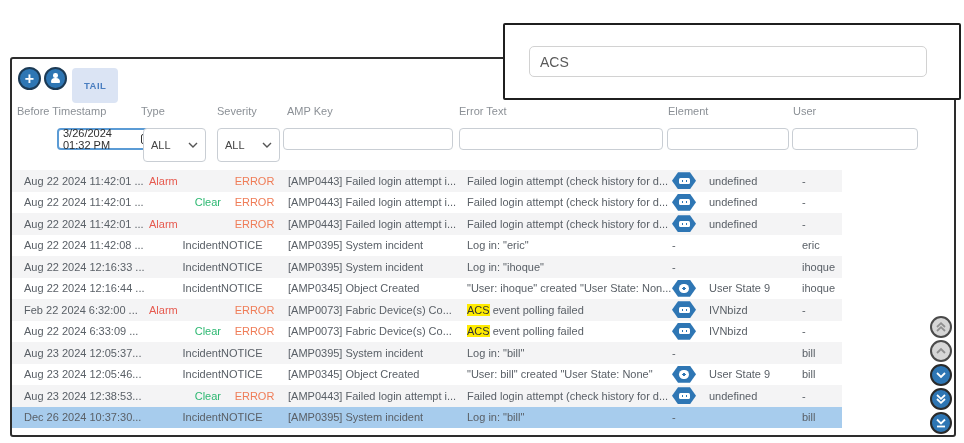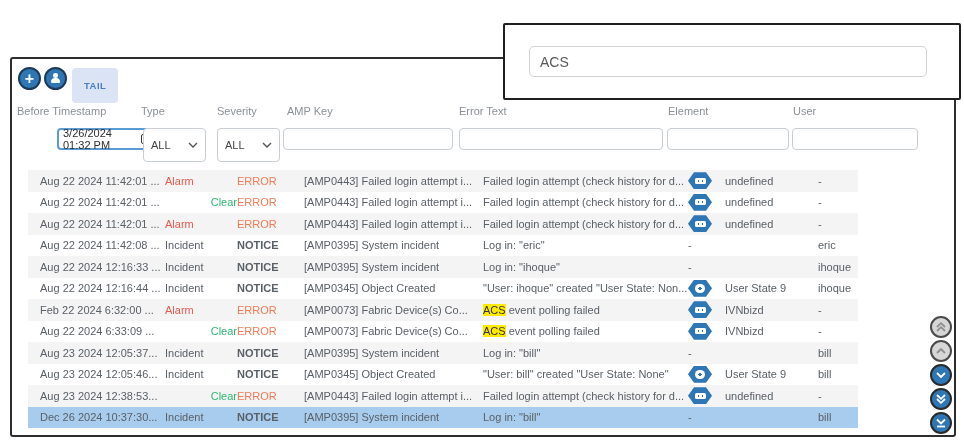--- a/index.html
+++ b/index.html
@@ -40,32 +40,32 @@
   .calendar-icon::before { content:""; position:absolute; left:1px; right:1px; top:1.5px;
     height:1.5px; background:#333; }
   .select { display:flex; align-items:center; justify-content:space-between;
     padding:16px 7px; color:#444; cursor:pointer; }
   .sel-type{left:131px; width:63px} .sel-sev{left:205px; width:63px}
   input.filter-box { cursor:text; }
   .in-amp{left:271px; width:170px} .in-err{left:447px; width:204px}
   .in-elem{left:655px; width:122px} .in-user{left:780px; width:126px}
 
   
-  .rows { position:absolute; left:0; top:111px; width:830px;padding-left:16px; }
+  .rows { position:absolute; left:0; top:111px; width:830px; }
   .event-row { display:grid; grid-template-columns:125px 72px 67px 179px 205px 130px 1fr;
     height:21.5px; align-items:center; padding-left:12px; box-sizing:border-box;
     font-size:11px; color:#5a6067; cursor:pointer; }
   .event-row:nth-child(odd) { background:var(--stripe,#f4f4f5); }
   .event-row.row-selected { background:var(--selected-row,#a7cced); }
   .cell { white-space:nowrap; overflow:hidden; }
   .type-Alarm { color:var(--alarm,#e65a4f); }
   .type-Clear { color:var(--clear,#2eb872);text-align:right; }
-  .type-Incident { color:#5a6067; }
-  .sev-ERROR { color:var(--error,#ef7c57); }
-  .sev-NOTICE { color:#5a6067;font-weight:bold; }
+  .type-Incident { color:#5a6067;text-align:right; }
+  .sev-ERROR { color:var(--error,#ef7c57);text-align:center; }
+  .sev-NOTICE { color:#5a6067; }
   .elem { display:flex; align-items:center; gap:13px; }
   .hex { width:24px; height:17px; background:var(--accent-blue,#2e76b4); flex:0 0 auto;
     clip-path:polygon(25% 0,75% 0,100% 50%,75% 100%,25% 100%,0 50%);
     display:flex; align-items:center; justify-content:center; }
   .hex::after { content:""; display:block; }
   .hex-device::after { width:11px; height:6px; border-radius:1.5px;
     background:radial-gradient(circle at 32% 50%, var(--accent-blue,#2e76b4) 0.9px, transparent 1.1px),
                radial-gradient(circle at 68% 50%, var(--accent-blue,#2e76b4) 0.9px, transparent 1.1px), #fff; }
   .hex-gear::after { width:9.5px; height:9.5px; border-radius:50%;
     background:radial-gradient(circle, var(--accent-blue,#2e76b4) 1.6px, #fff 1.8px); }

